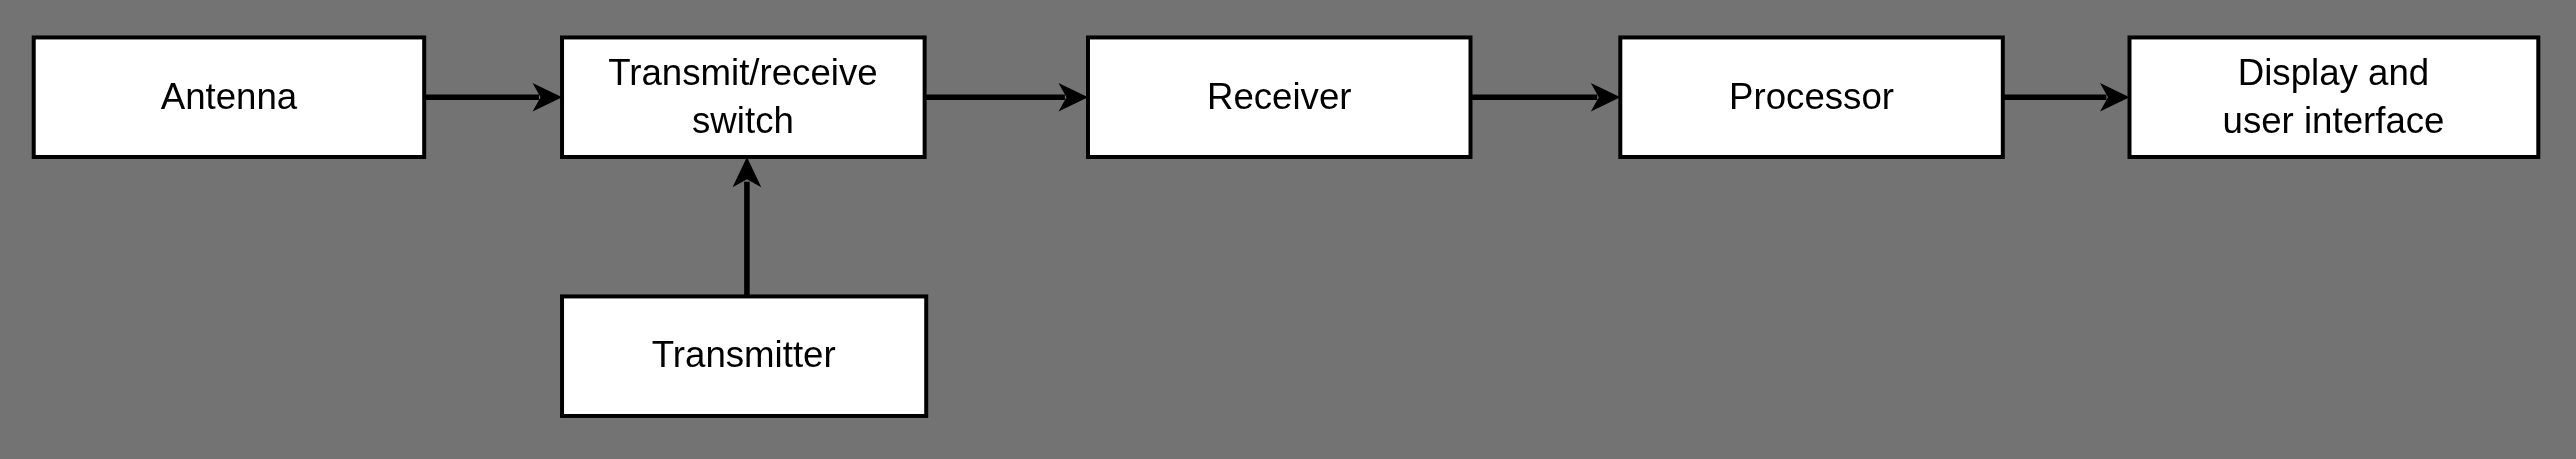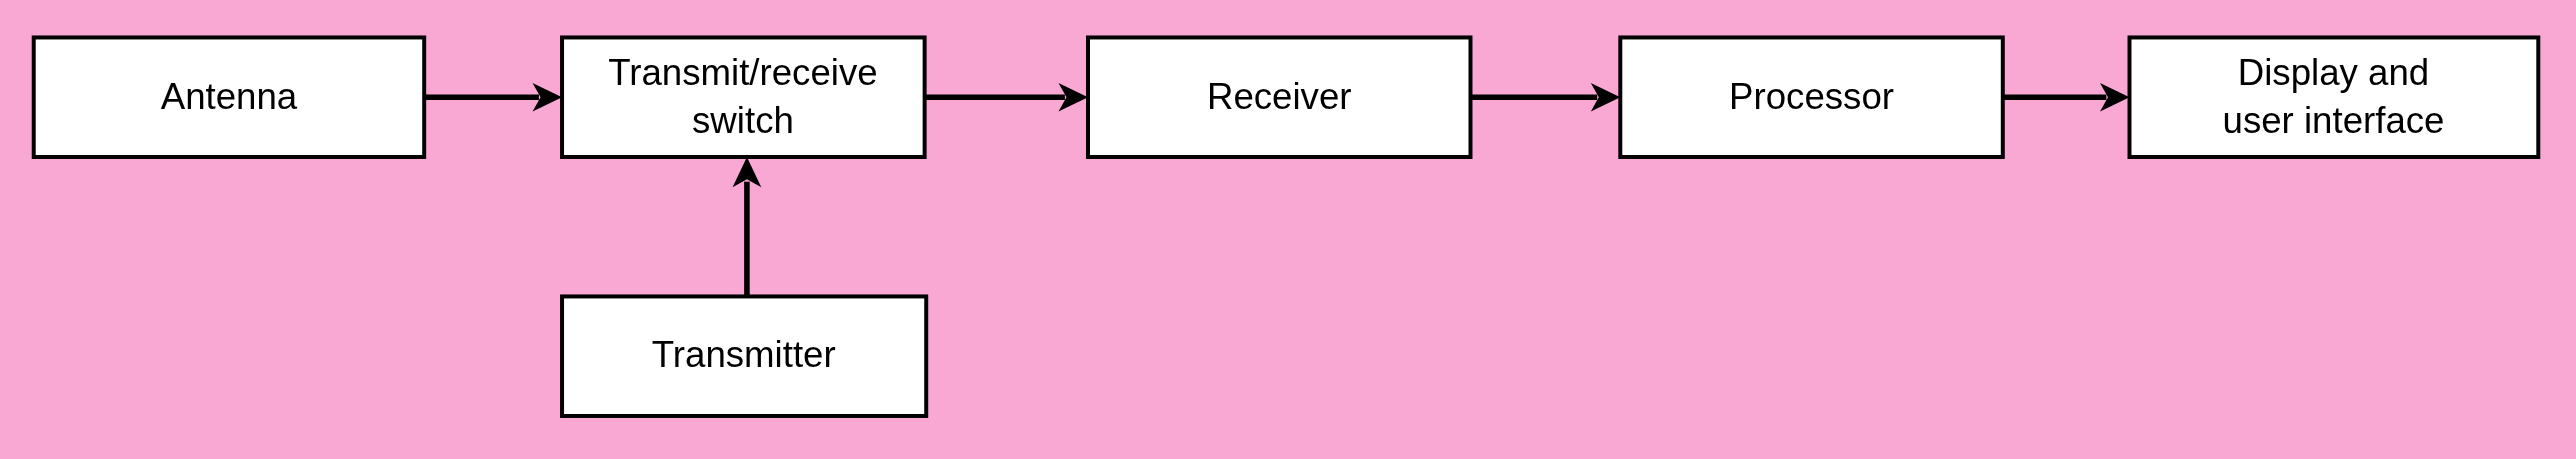--- a/index.html
+++ b/index.html
@@ -8,21 +8,21 @@
     padding: 0;
     background: #ffffff;
   }
   body {
     font-family: "Liberation Sans", sans-serif;
   }
   #canvas {
     position: relative;
     width: 2576px;
     height: 459px;
-    background: #f9a8d4;
+    background: #737373;
     overflow: hidden;
   }
   #diagram-svg {
     position: absolute;
     top: 0;
     left: 0;
     width: 2576px;
     height: 459px;
     display: block;
   }

